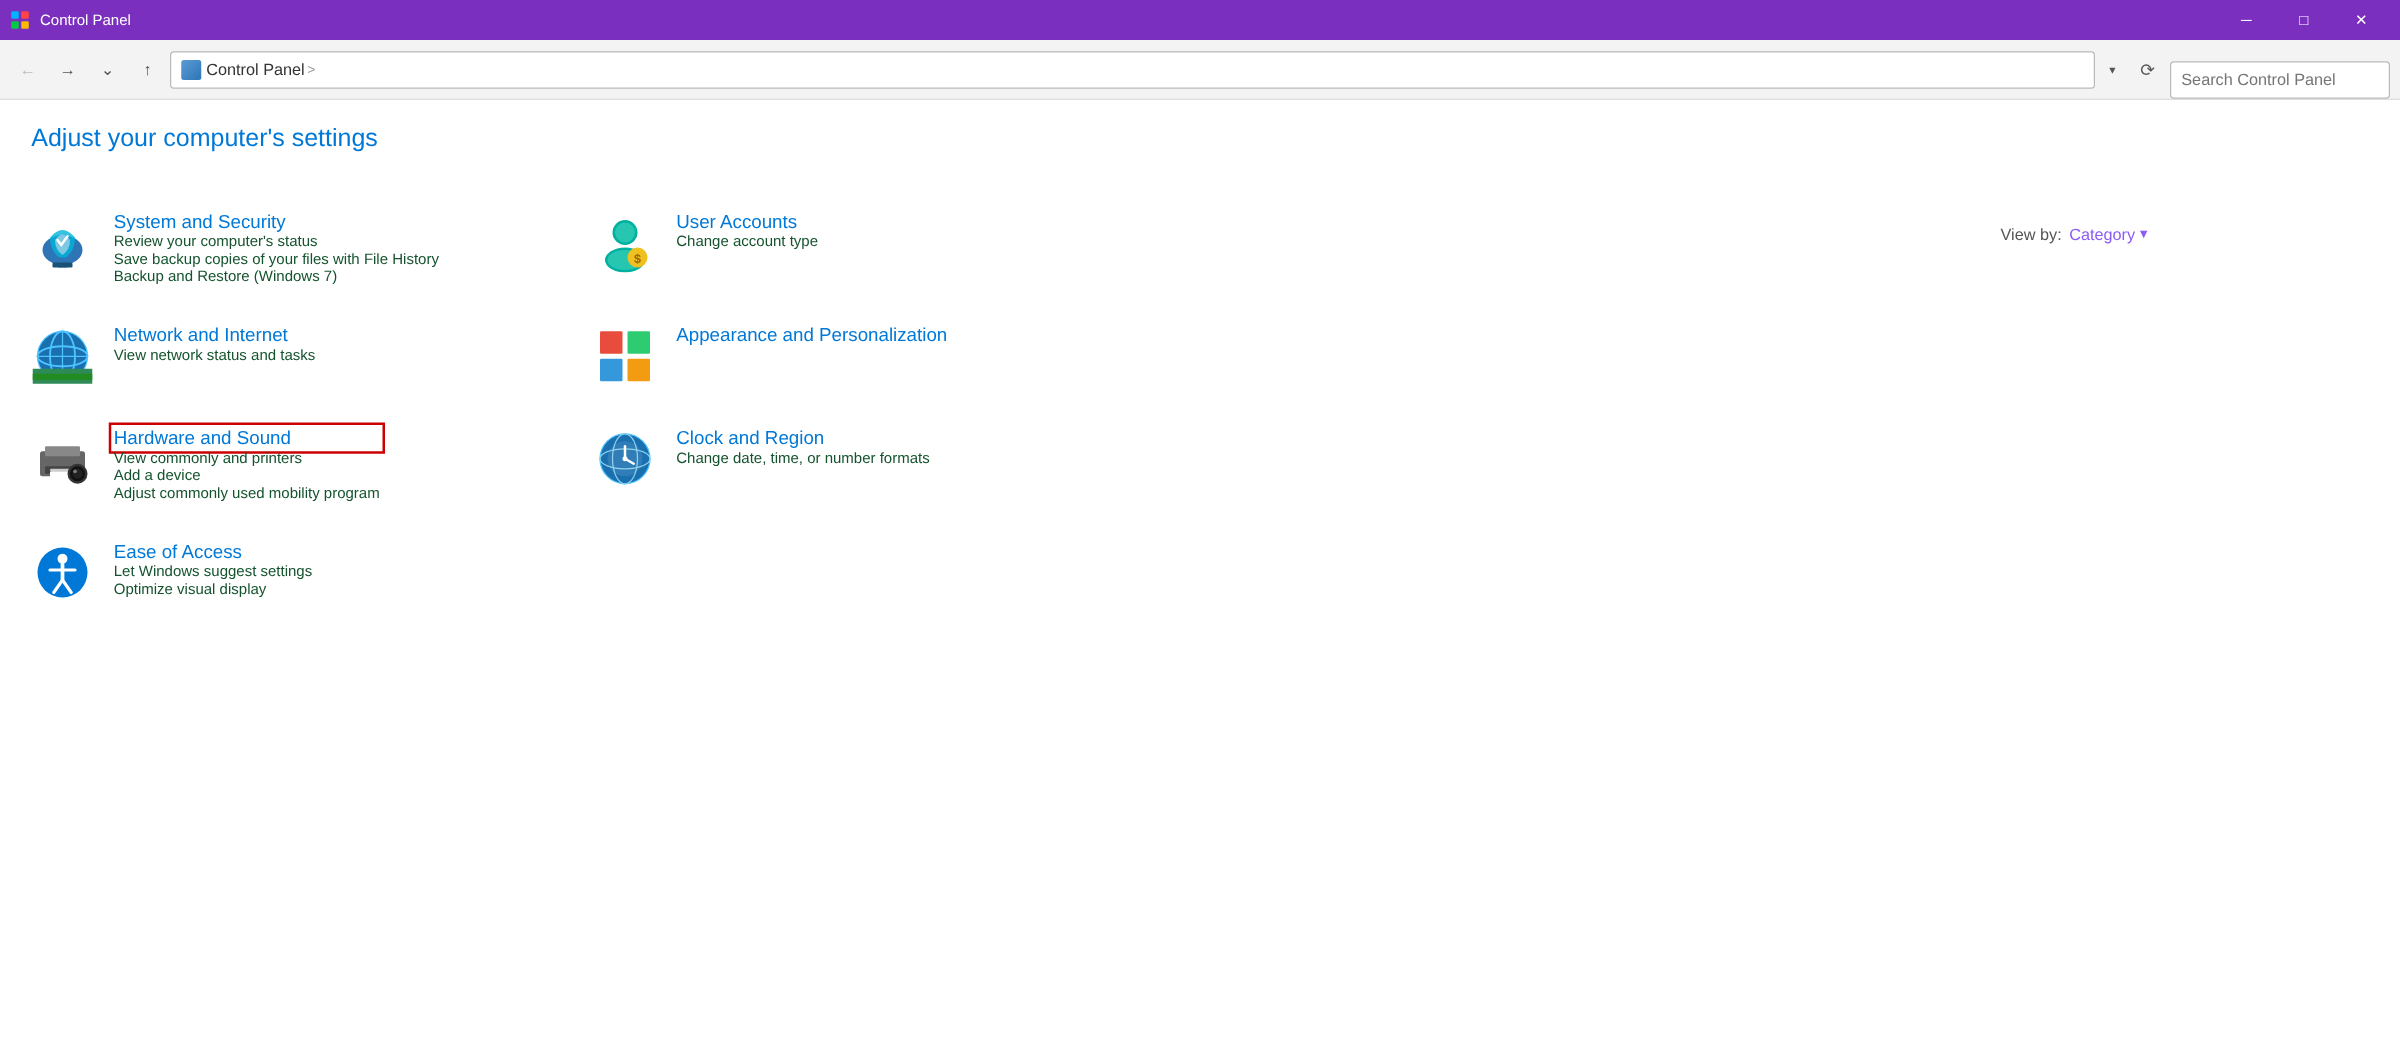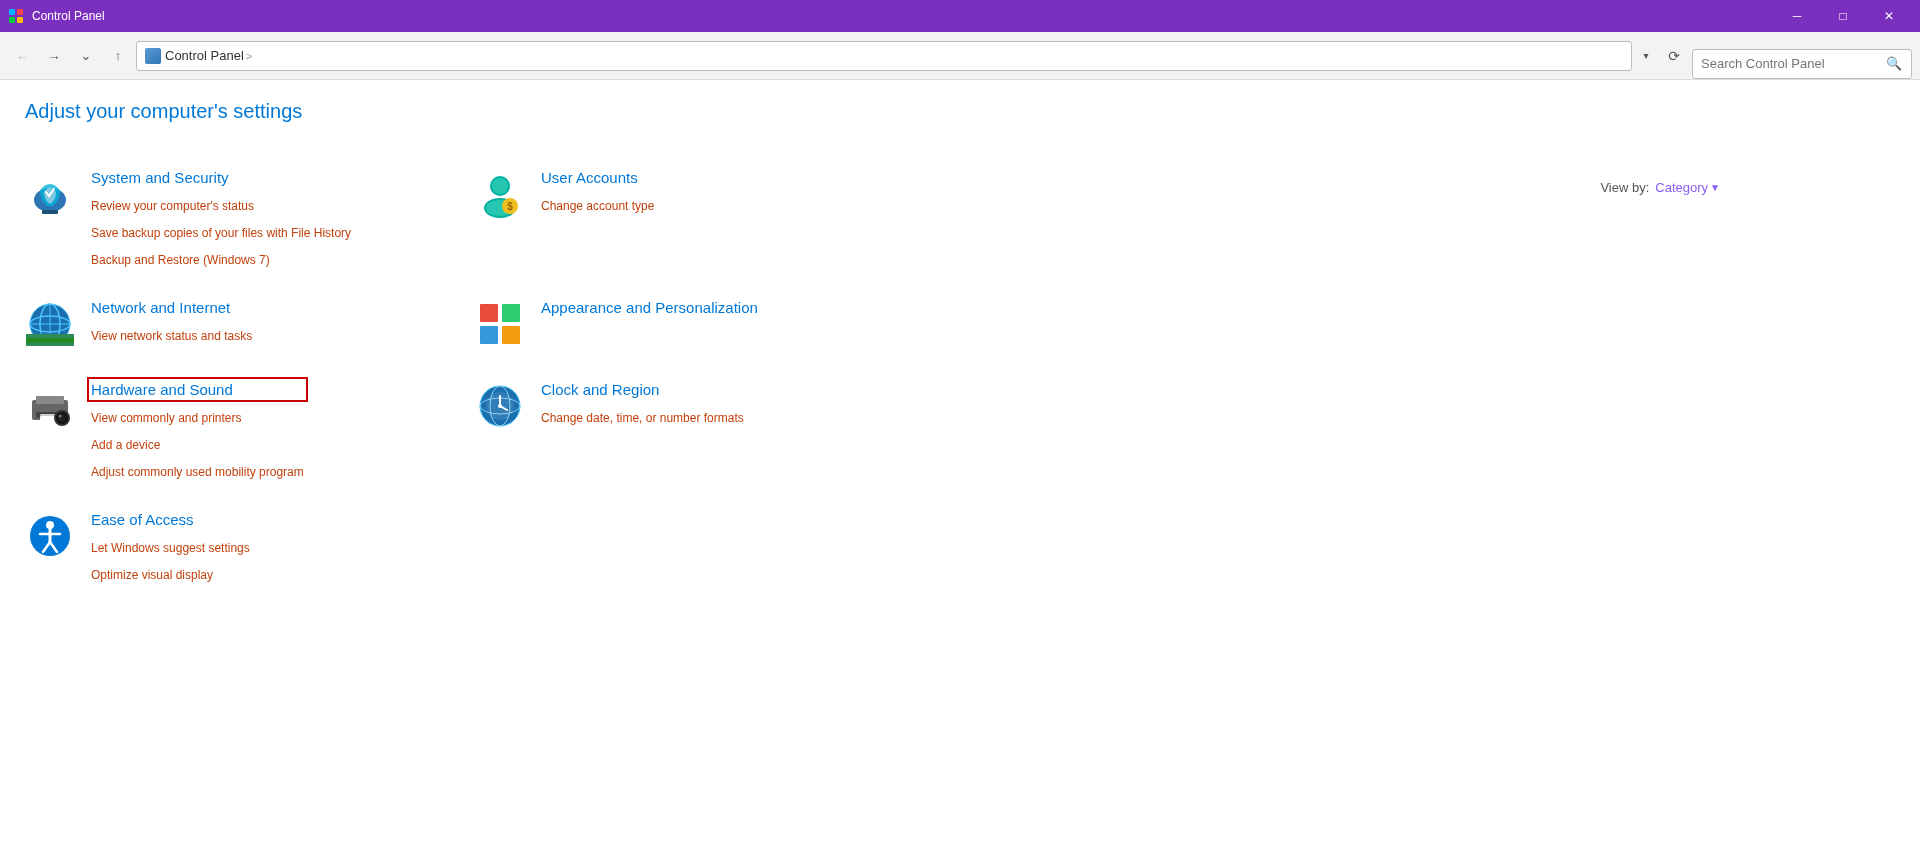--- a/index.html
+++ b/index.html
@@ -112,21 +112,21 @@
       width: 28px;
       height: 28px;
       display: flex;
       align-items: center;
       justify-content: center;
       cursor: pointer;
       color: #555;
       font-size: 14px;
     }
     .search-box {
-      width: 220px;
+      width: 176px;
       height: 30px;
       border: 1px solid #bbb;
       border-radius: 3px;
       display: flex;
       align-items: center;
       padding: 0 8px;
       background: #fff;
       gap: 4px;
       margin-top: 16px;
     }
@@ -174,35 +174,35 @@
       padding: 16px 0;
     }
     .cat-icon {
       width: 50px;
       height: 50px;
       flex-shrink: 0;
       display: flex;
       align-items: center;
       justify-content: center;
     }
-    .cat-content { display: flex; flex-direction: column; gap: 13px; }
+    .cat-content { display: flex; flex-direction: column; gap: 0; }
     .cat-title {
       color: #0078d7;
       font-size: 15px;
       font-weight: 400;
       cursor: pointer;
       text-decoration: none;
     }
     .cat-title.highlighted {
       outline: 2px solid #cc0000;
       outline-offset: 2px;
       color: #0078d7;
     }
     .cat-link {
-      color: #c2410c;
+      color: #14532d;
       font-size: 12px;
       cursor: pointer;
       text-decoration: none;
     }
   </style>
 </head>
 <body>
 
 <div class="titlebar">
   <div class="titlebar-left">

